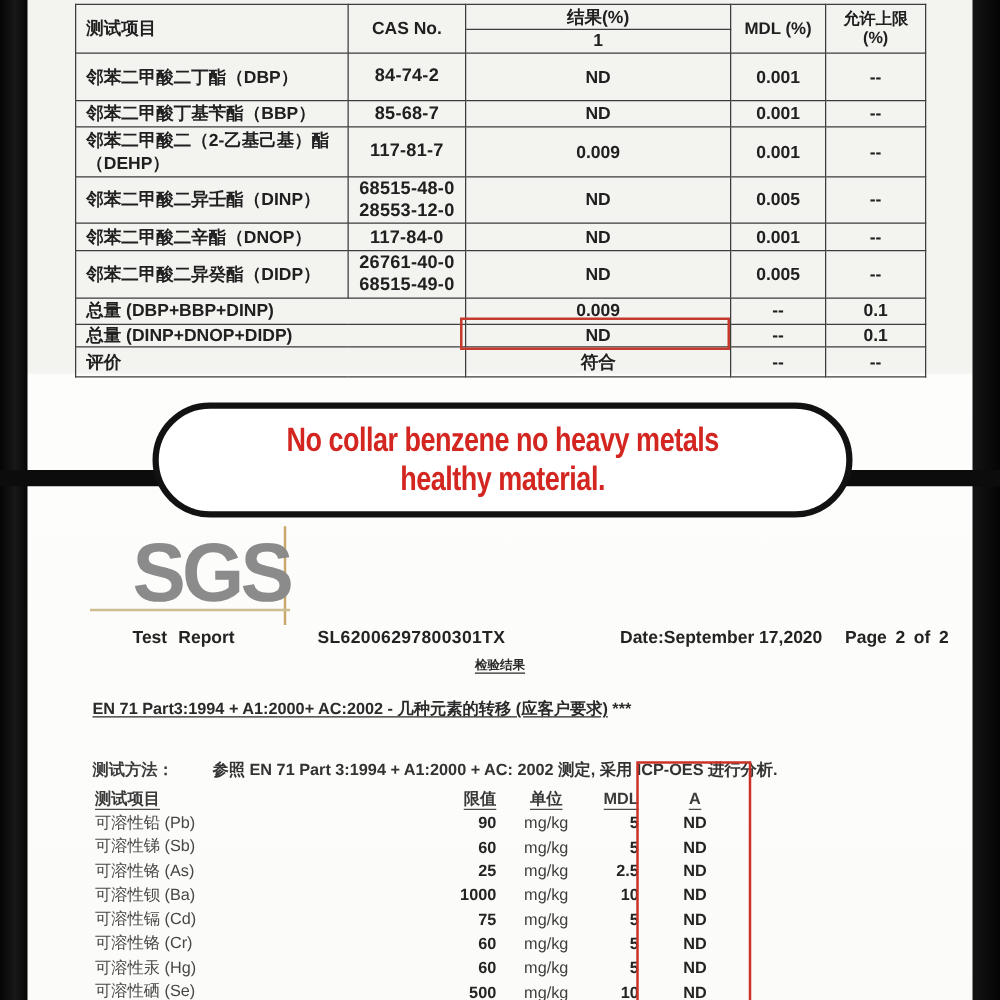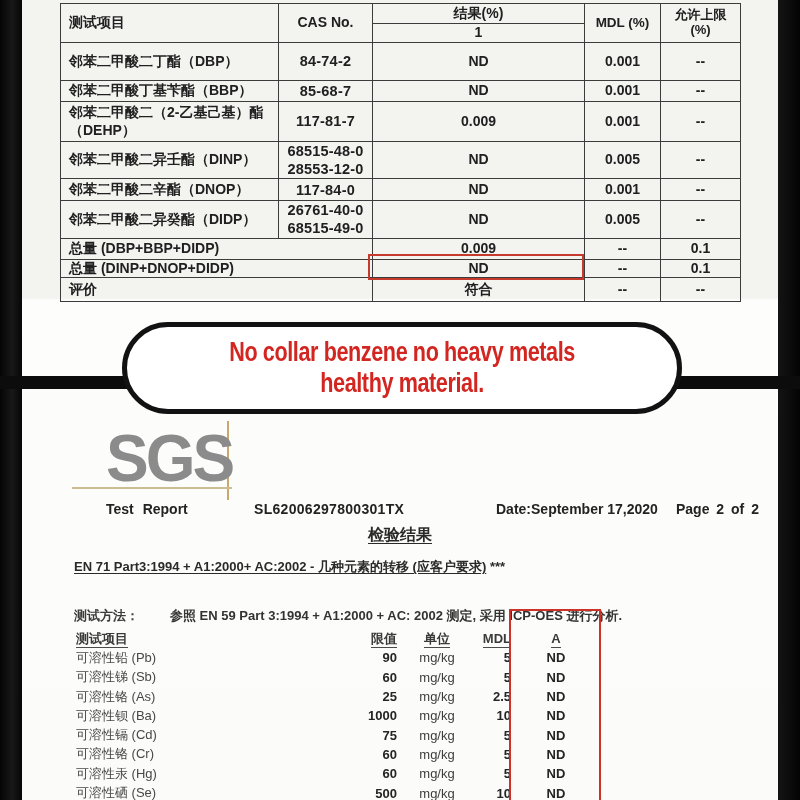--- a/index.html
+++ b/index.html
@@ -38,21 +38,21 @@
   
   .sgs-logo{position:absolute;left:106px;top:426px;font-size:64px;font-weight:800;color:#8b8b8b;letter-spacing:-3px;line-height:64px;transform:scaleY(1.04);z-index:2;}
   .sgs-vline{position:absolute;left:227px;top:421px;width:2px;height:79px;background:#c8a86d;z-index:1;}
   .sgs-hline{position:absolute;left:72px;top:487px;width:160px;height:2px;background:#cfbd92;z-index:1;}
   .report-line span{position:absolute;top:501px;font-size:14px;font-weight:700;color:#232323;white-space:nowrap;margin-left:32px;}
   .rl-title{left:74px;word-spacing:5px;}
   .rl-no{left:222px;letter-spacing:.3px;}
   .rl-date{left:428px;padding-left:36px;}
   .rl-page{left:644px;word-spacing:3px;}
 
-  .section-title{position:absolute;left:60px;top:525px;width:680px;text-align:center;font-size:16px;font-weight:700;color:#2a2a2a;z-index:1;}
+  .section-title{position:absolute;left:60px;top:525px;width:680px;text-align:center;font-size:10px;font-weight:700;color:#2a2a2a;z-index:1;}
   .section-title u{text-underline-offset:3px;}
   .standard-line{position:absolute;left:74px;top:558px;font-size:13px;font-weight:700;color:#2a2a2a;white-space:nowrap;z-index:1;}
   .standard-line u{text-underline-offset:2px;}
   .method-label{position:absolute;left:74px;top:607px;font-size:13px;font-weight:600;color:#3c3c3c;z-index:1;}
   .method-text{position:absolute;left:170px;top:607px;width:470px;font-size:13px;font-weight:600;color:#333333;z-index:1;}
 
   
   .mtable{position:absolute;left:60px;top:629px;width:560px;z-index:1;}
   .mrow{display:flex;height:19.3px;align-items:center;font-size:13px;}
   .mc-name{width:210px;text-align:left;padding-left:16px;color:#474747;font-weight:500;}
@@ -138,21 +138,21 @@
       <td class="cas">
         <div>26761-40-0</div>
         <div>68515-49-0</div>
       </td>
       <td>ND</td>
       <td>0.005</td>
       <td>--</td>
     </tr>
 
     <tr style="height:21px">
-      <td class="c-item" colspan="2">总量 (DBP+BBP+DIDP)</td>
+      <td class="c-item" colspan="2">总量 (DBP+BBP+DINP)</td>
       <td>0.009</td>
       <td>--</td>
       <td>0.1</td>
     </tr>
     <tr style="height:18px">
       <td class="c-item" colspan="2">总量 (DINP+DNOP+DIDP)</td>
       <td>ND</td>
       <td>--</td>
       <td>0.1</td>
     </tr>
@@ -183,21 +183,21 @@
     <span class="rl-no">SL62006297800301TX</span>
     <span class="rl-date">Date:September 17,2020</span>
     <span class="rl-page">Page 2 of 2</span>
   </div>
 
   <div class="section-title"><u>检验结果</u></div>
 
   <div class="standard-line"><u>EN 71 Part3:1994 + A1:2000+ AC:2002 - 几种元素的转移 (应客户要求)</u><span> ***</span></div>
 
   <div class="method-label">测试方法：</div>
-  <div class="method-text">参照 EN 59 Part 3:1994 + A1:2000 + AC: 2002 测定, 采用 ICP-OES 进行分析.</div>
+  <div class="method-text">参照 EN 71 Part 3:1994 + A1:2000 + AC: 2002 测定, 采用 ICP-OES 进行分析.</div>
 
   <div class="mtable">
     <div class="mrow mheader">
       <span class="mc-name"><span class="hu">测试项目</span></span>
       <span class="mc-limit"><span class="hu">限值</span></span>
       <span class="mc-unit"><span class="hu">单位</span></span>
       <span class="mc-mdl"><span class="hu">MDL</span></span>
       <span class="mc-res"><span class="hu">A</span></span>
     </div>
 

